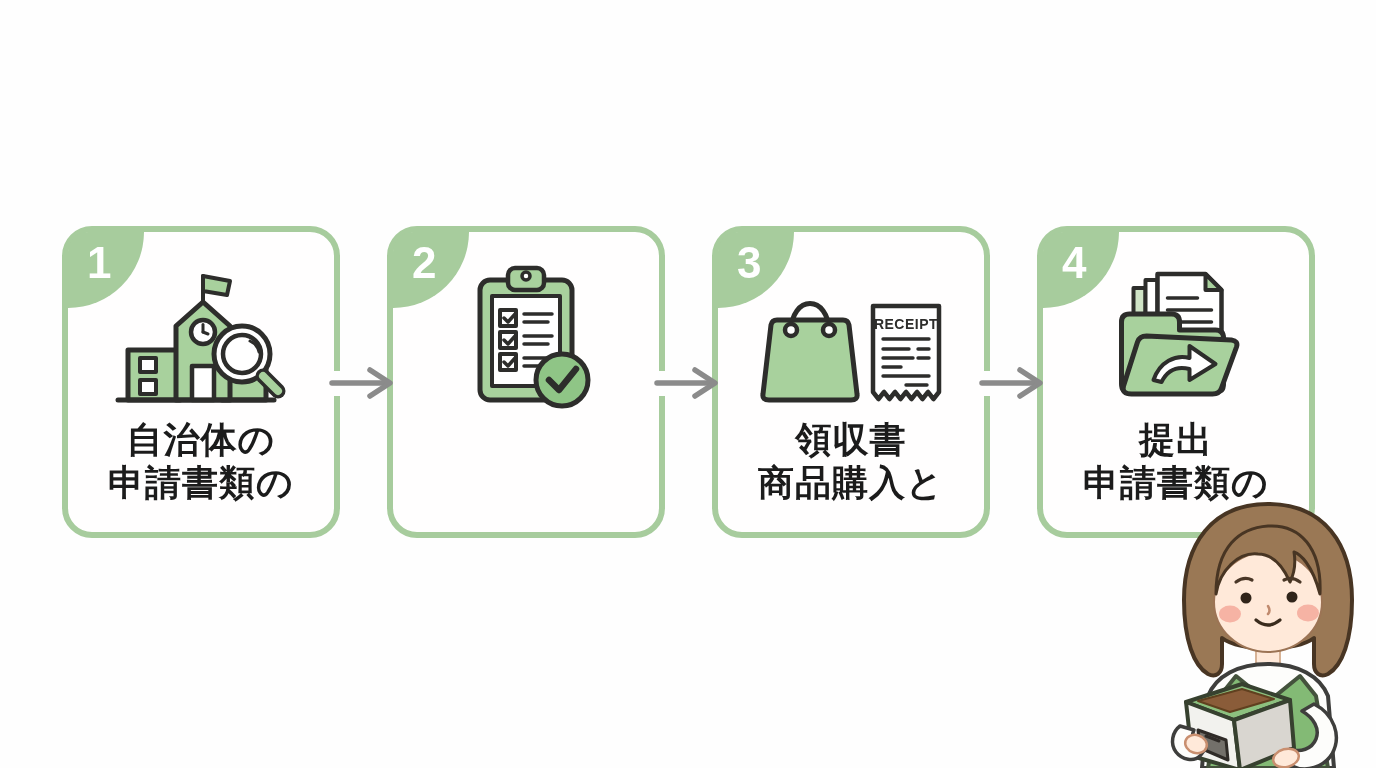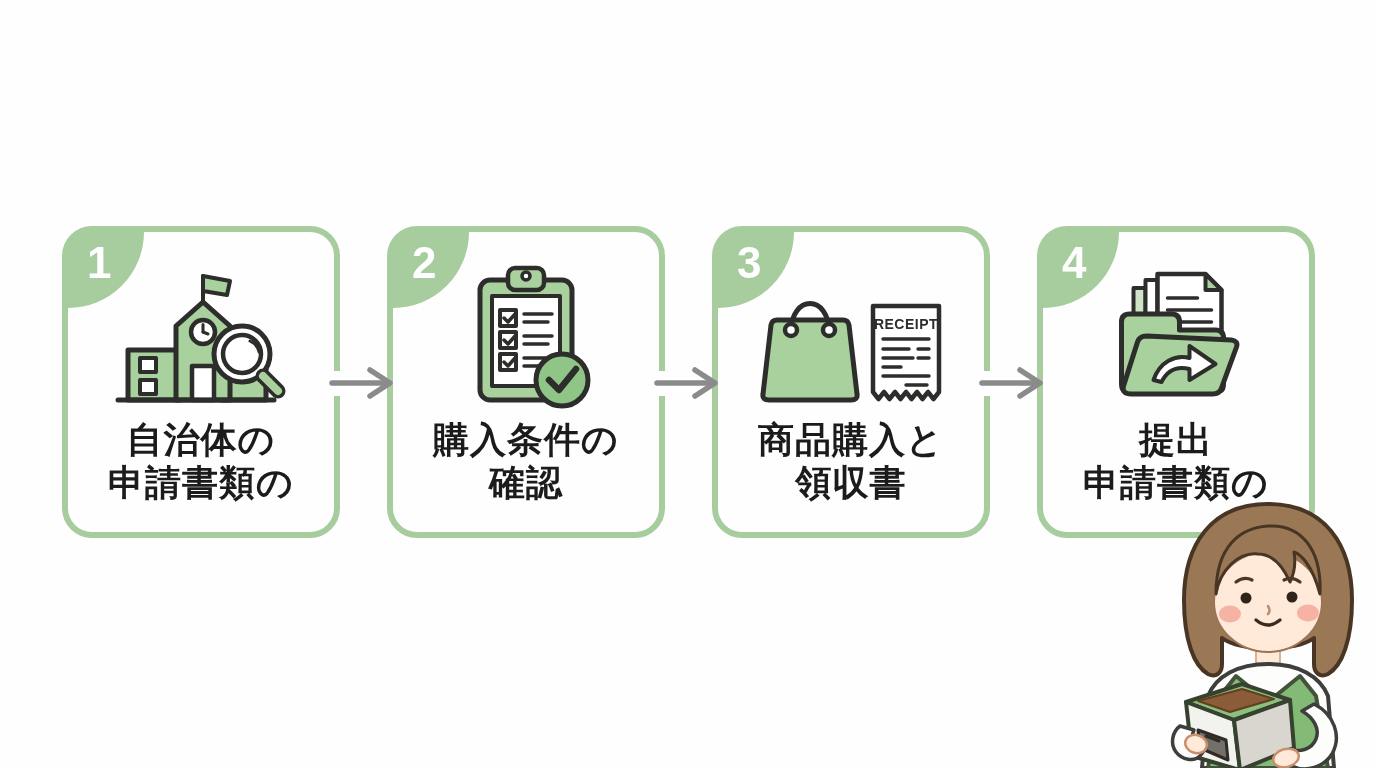--- a/index.html
+++ b/index.html
@@ -117,24 +117,20 @@
         <line class="so" x1="78" y1="80" x2="106" y2="80" stroke-width="3.5"></line>
         <line class="so" x1="78" y1="88" x2="102" y2="88" stroke-width="3.5"></line>
         <rect class="fw so" x="54" y="98" width="16" height="16" stroke-width="4"></rect>
         <path class="fn so" d="M58,106 l4,4 l8,-9" stroke-width="3.5"></path>
         <line class="so" x1="78" y1="102" x2="106" y2="102" stroke-width="3.5"></line>
         <line class="so" x1="78" y1="110" x2="102" y2="110" stroke-width="3.5"></line>
         <circle class="fgd so" cx="116" cy="124" r="26" stroke-width="5"></circle>
         <path class="fn so" d="M103,124 L113,134 L130,113" stroke-width="6.5"></path>
       </svg>
     </div>
-    <div class="card-label">
-      <div>購入条件の</div>
-      <div>確認</div>
-    </div>
   </div>
 
   <div class="step-card" style="left:712px">
     <div class="badge">
       <span class="badge-num">3</span>
     </div>
     <div class="card-icon icon-3">
       <svg width="200" height="130" viewBox="0 0 200 130">
         <path class="fn so" d="M40,54 C40,16 78,16 78,54" stroke-width="5"></path>
         <path class="fg so" d="M26,42 L92,42 Q97,42 98,47 L106,116 Q107,122 100,122 L18,122 Q11,122 12,116 L20,47 Q21,42 26,42 Z" stroke-width="5"></path>
@@ -146,22 +142,22 @@
         <line class="so" x1="132" y1="71" x2="158" y2="71" stroke-width="3.4"></line>
         <line class="so" x1="167" y1="71" x2="178" y2="71" stroke-width="3.4"></line>
         <line class="so" x1="132" y1="80" x2="162" y2="80" stroke-width="3.4"></line>
         <line class="so" x1="167" y1="80" x2="178" y2="80" stroke-width="3.4"></line>
         <line class="so" x1="132" y1="89" x2="150" y2="89" stroke-width="3.4"></line>
         <line class="so" x1="132" y1="98" x2="178" y2="98" stroke-width="3.4"></line>
         <line class="so" x1="155" y1="107" x2="176" y2="107" stroke-width="3.4"></line>
       </svg>
     </div>
     <div class="card-label">
+      <div>領収書</div>
       <div>商品購入と</div>
-      <div>領収書</div>
     </div>
   </div>
 
   <div class="step-card" style="left:1037px">
     <div class="badge">
       <span class="badge-num">4</span>
     </div>
     <div class="card-icon icon-4">
       <svg width="165" height="150" viewBox="0 0 165 150">
         <rect x="40" y="30" width="12" height="46" fill="#cfe3c6" class="so" stroke-width="4"></rect>

